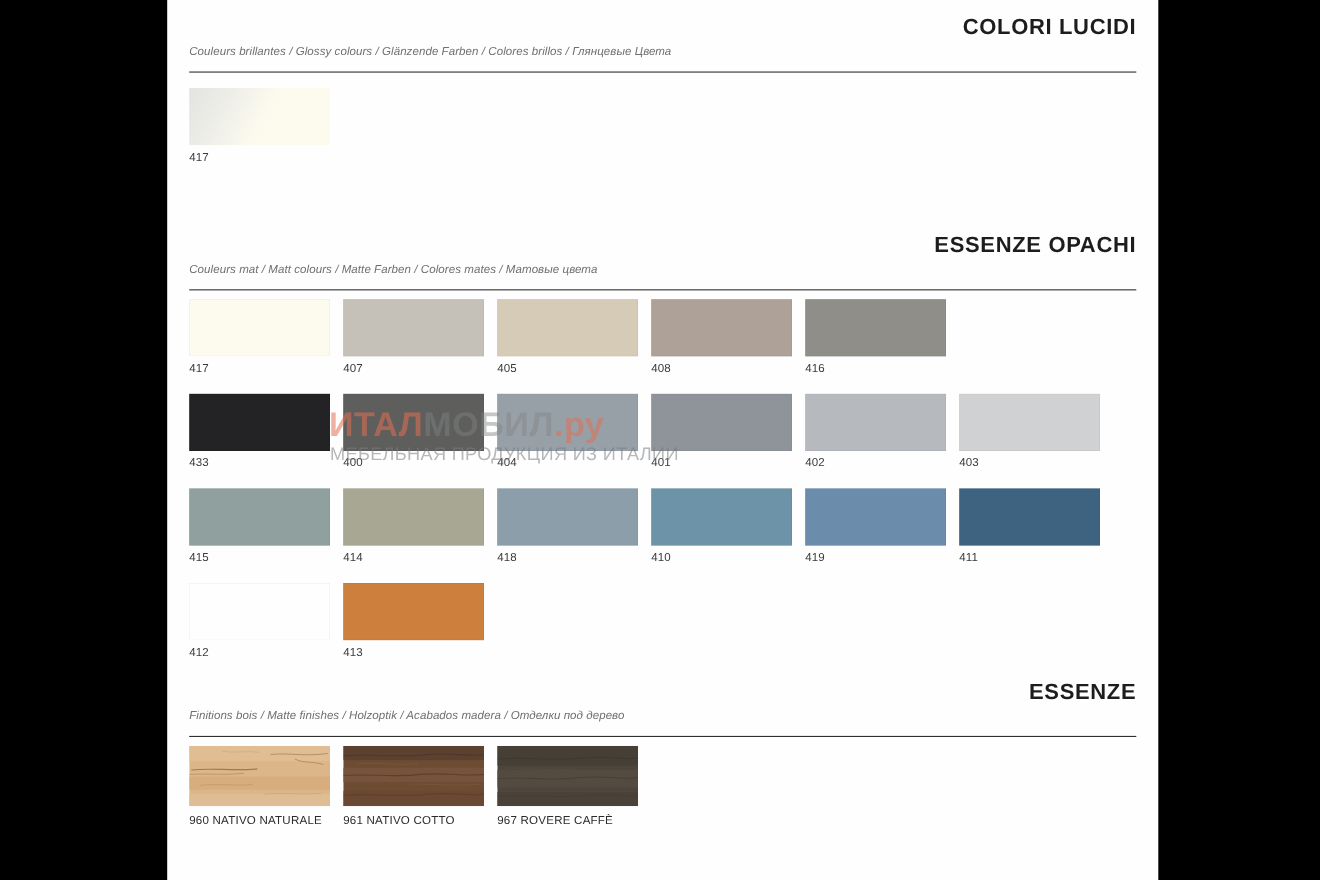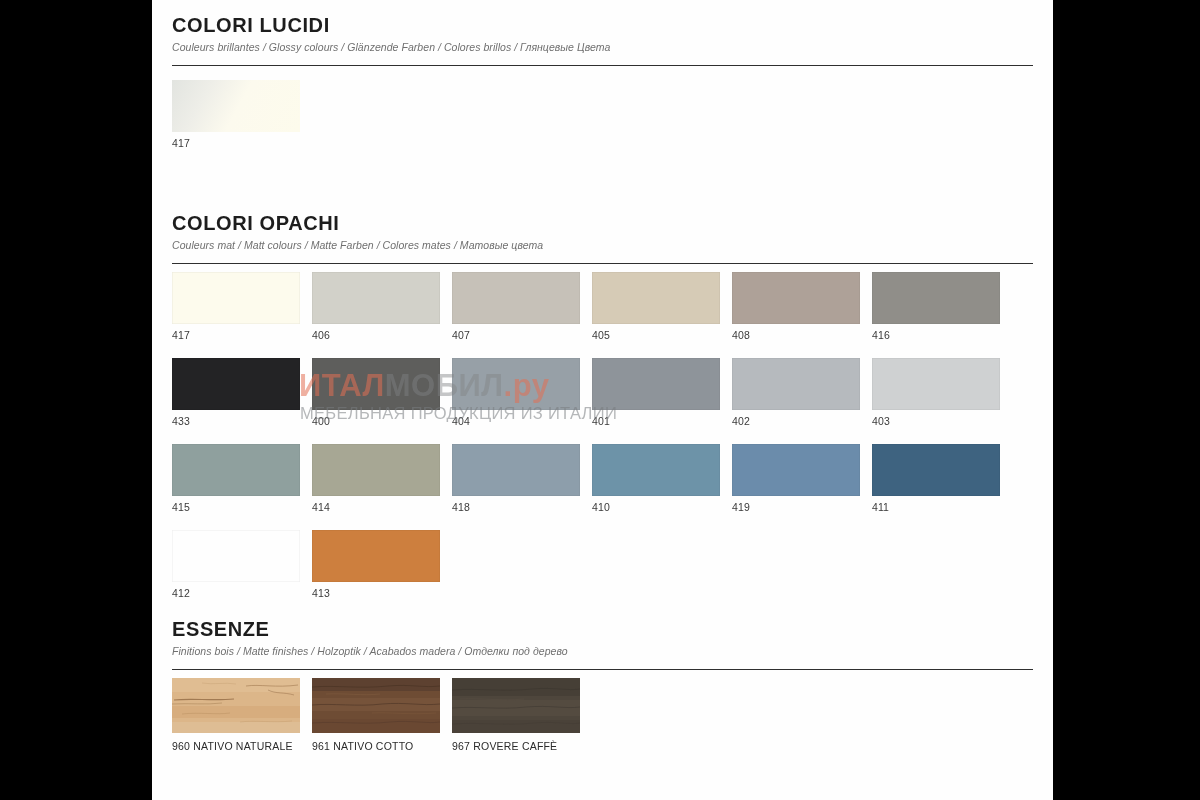--- a/index.html
+++ b/index.html
@@ -9,21 +9,21 @@
   }
   .page{
     position:absolute;left:152px;top:0;width:901px;height:800px;
     background:#fefefe;overflow:hidden;
   }
 
   
   .section{position:absolute;left:20px;width:861px;}
   .sec-title{
     font-size:20px;font-weight:700;letter-spacing:.6px;color:#1d1d1d;
-    line-height:22px;margin:0;
+    line-height:22px;margin:0;text-align:right;
   }
   .sec-sub{
     font-size:10.5px;font-style:italic;color:#6f6f6f;letter-spacing:.05px;
     line-height:14px;margin:4px 0 0 0;white-space:nowrap;
   }
   .rule{
     margin-top:11px;height:0;border-top:1.6px solid #2f2f2f;width:861px;
   }
 
   
@@ -93,35 +93,31 @@
       <div class="cell">
         <div class="chip chip-gloss">
           <div class="sheen"></div>
         </div>
         <div class="code">417</div>
       </div>
     </div>
   </div>
 
   <div class="section" style="top:212px;">
-    <div class="sec-title">COLORI OPACHI</div>
+    <div class="sec-title">ESSENZE OPACHI</div>
     <div class="sec-sub">Couleurs mat / Matt colours / Matte Farben / Colores mates / Матовые цвета</div>
     <div class="rule"></div>
   </div>
 
   <div class="grid" style="top:272px;">
 
     <div class="row" style="margin-bottom:16px;">
       <div class="cell">
           <div class="chip" style="background: rgb(253, 251, 237);"></div>
           <div class="code">417</div>
-        </div>
-      <div class="cell">
-          <div class="chip" style="background: rgb(210, 209, 201);"></div>
-          <div class="code">406</div>
         </div>
       <div class="cell">
           <div class="chip" style="background: rgb(198, 193, 184);"></div>
           <div class="code">407</div>
         </div>
       <div class="cell">
           <div class="chip" style="background: rgb(214, 203, 182);"></div>
           <div class="code">405</div>
         </div>
       <div class="cell">

